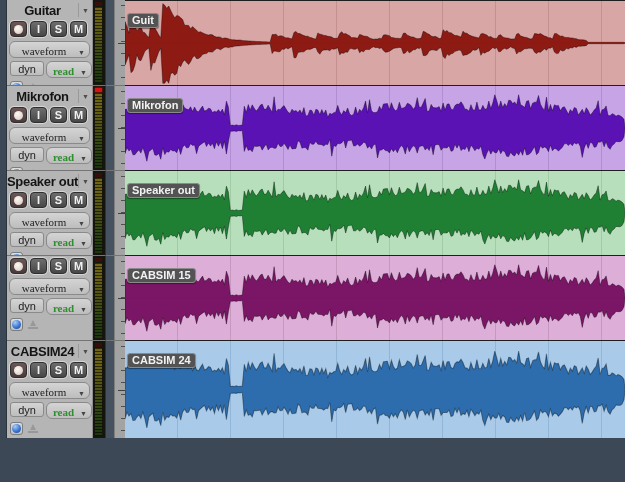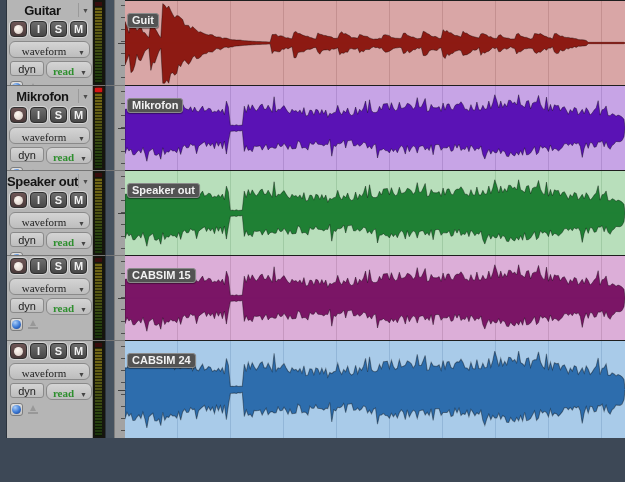--- a/index.html
+++ b/index.html
@@ -326,20 +326,24 @@
           <line x1="0" x2="503" y1="48" y2="48" stroke="currentColor" stroke-width="1.2"></line>
         </svg>
       <div class="clip-badge">CABSIM 15</div>
     </div>
   </div>
 
   <div class="track-row" style="--lane-bg: #a9cbe9; --grid: #92b6d8; --wave: #2d6dad;">
     <div class="left-strip"></div>
 
     <div class="panel">
+      <div class="name-row">
+        <span class="track-name">CABSIM24</span>
+        <span class="name-arrow">▼</span>
+      </div>
       <div class="btn-row">
         <button class="tbtn rec">
             <span class="rec-dot"></span>
           </button>
         <button class="tbtn">I</button>
         <button class="tbtn">S</button>
         <button class="tbtn">M</button>
       </div>
       <div class="drop view-drop">
         <span class="dlabel">waveform</span>

